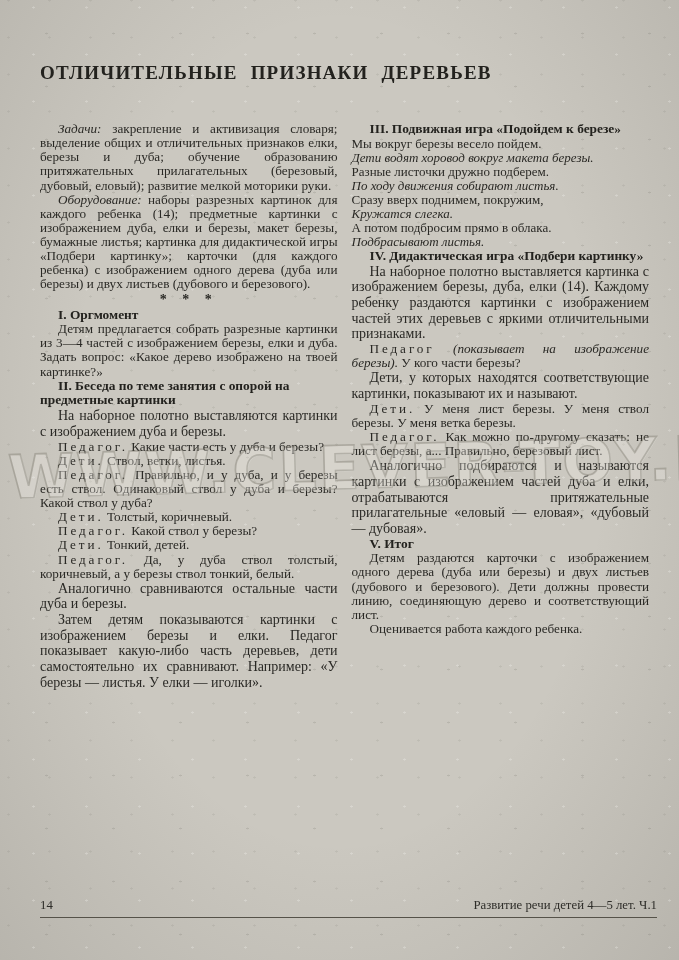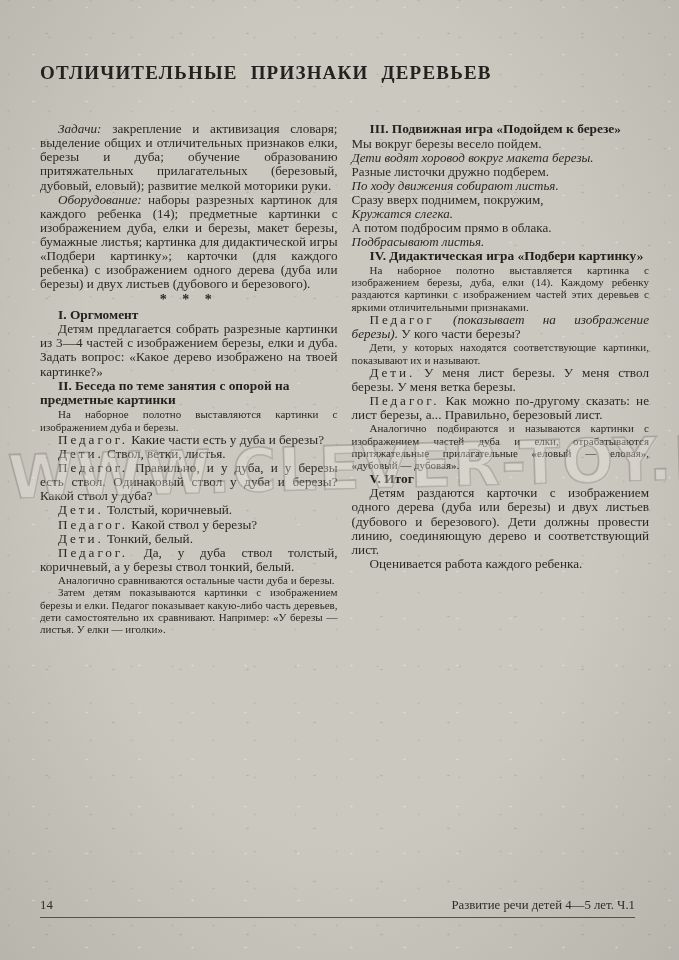--- a/index.html
+++ b/index.html
@@ -33,21 +33,21 @@
     gap:14px;
   }
   .col{flex:1 1 0;min-width:0;}
   .col p,.col .heading,.col .separator{margin:0;}
   .para,.dialog{
     font-size:13.2px;line-height:1.07;
     text-align:justify;text-indent:18px;
   }
   .dialog{margin-top:1px;}
   .note{
-    font-size:11px;line-height:1.12;
+    font-size:14px;line-height:1.12;
     text-align:justify;text-indent:18px;
     margin:9px 0;
   }
   .heading{
     font-weight:bold;font-size:13.4px;line-height:1.1;
     margin:13px 0 9px 0;text-indent:18px;color:#23221e;
   }
   .separator{
     text-align:center;font-weight:bold;font-size:14px;
     letter-spacing:6px;margin:8px 0 2px 0;
@@ -62,21 +62,21 @@
     font-weight:bold;font-size:60px;line-height:1;
     letter-spacing:2px;white-space:nowrap;
     transform:rotate(-1.6deg);
     color:rgba(203,199,190,.10);
     -webkit-text-stroke:1.6px rgba(112,107,96,.34);
     text-shadow:1px 1px 0 rgba(255,255,250,.25);
     pointer-events:none;
     text-align:center;
   }
   .footer{
-    position:absolute;left:40px;right:44px;bottom:42px;
+    position:absolute;left:40px;right:22px;bottom:42px;
     font-size:12.8px;color:#2e2d29;
   }
   .footer-row{
     display:flex;justify-content:space-between;align-items:flex-end;
     padding-bottom:4px;
   }
   .footer-rule{border:0;border-top:1.4px solid #555249;margin:0;}
   .footer-copy{text-align:right;margin-top:5px;font-size:12.8px;}
 </style>
 </head>
@@ -94,21 +94,21 @@
         <div class="separator">* * *</div>
         <div class="heading">I. Оргмомент</div>
         <p class="para"><span>Детям предлагается собрать разрезные картинки из 3—4 частей с изображением березы, елки и дуба. Задать вопрос: «Какое дерево изображено на твоей картинке?»</span></p>
         <div class="heading">II. Беседа по теме занятия с опорой на предметные картинки</div>
         <p class="note">На наборное полотно выставляются картинки с изображением дуба и березы.</p>
         <p class="dialog"><span class="seg-sp">Педагог.</span><span> Какие части есть у дуба и березы?</span></p>
         <p class="dialog"><span class="seg-sp">Дети.</span><span> Ствол, ветки, листья.</span></p>
         <p class="dialog"><span class="seg-sp">Педагог.</span><span> Правильно, и у дуба, и у березы есть ствол. Одинаковый ствол у дуба и березы? Какой ствол у дуба?</span></p>
         <p class="dialog"><span class="seg-sp">Дети.</span><span> Толстый, коричневый.</span></p>
         <p class="dialog"><span class="seg-sp">Педагог.</span><span> Какой ствол у березы?</span></p>
-        <p class="dialog"><span class="seg-sp">Дети.</span><span> Тонкий, белый.</span></p>
+        <p class="dialog"><span class="seg-sp">Дети.</span><span> Тонкий, детей.</span></p>
         <p class="dialog"><span class="seg-sp">Педагог.</span><span> Да, у дуба ствол толстый, коричневый, а у березы ствол тонкий, белый.</span></p>
         <p class="note">Аналогично сравниваются остальные части дуба и березы.</p>
         <p class="note">Затем детям показываются картинки с изображением березы и елки. Педагог показывает какую-либо часть деревьев, дети самостоятельно их сравнивают. Например: «У березы — листья. У елки — иголки».</p>
       </div>
     <div class="col">
         <div class="heading">III. Подвижная игра «Подойдем к березе»</div>
         <p class="verse">Мы вокруг березы весело пойдем.</p>
         <p class="verse it">Дети водят хоровод вокруг макета березы.</p>
         <p class="verse">Разные листочки дружно подберем.</p>
         <p class="verse it">По ходу движения собирают листья.</p>

